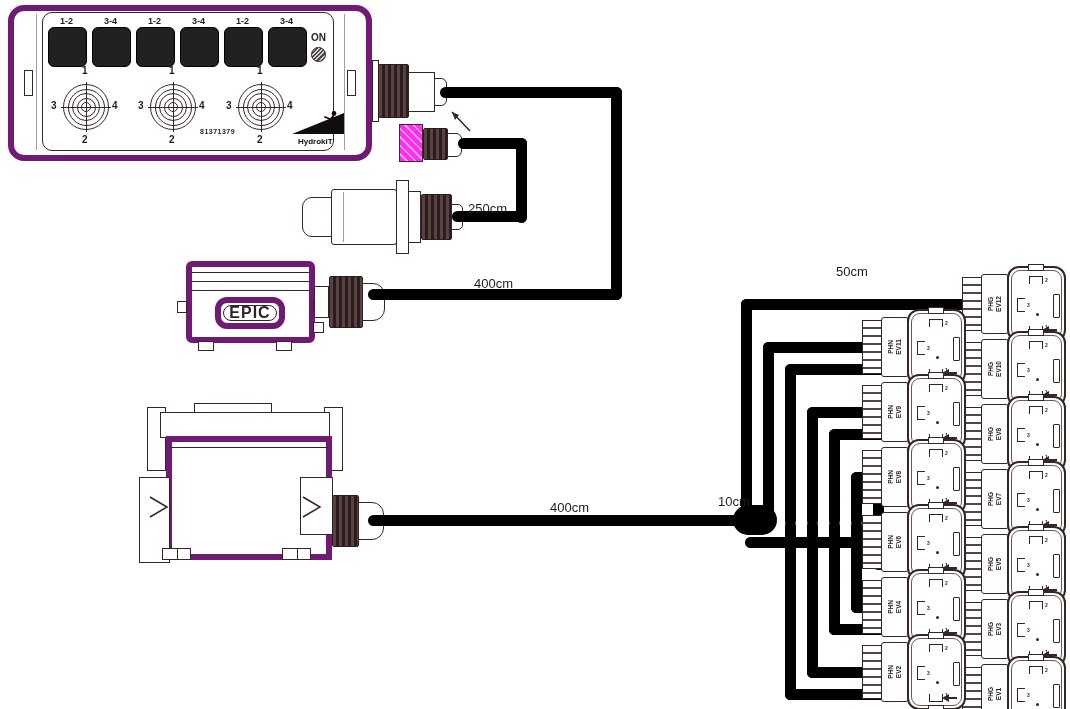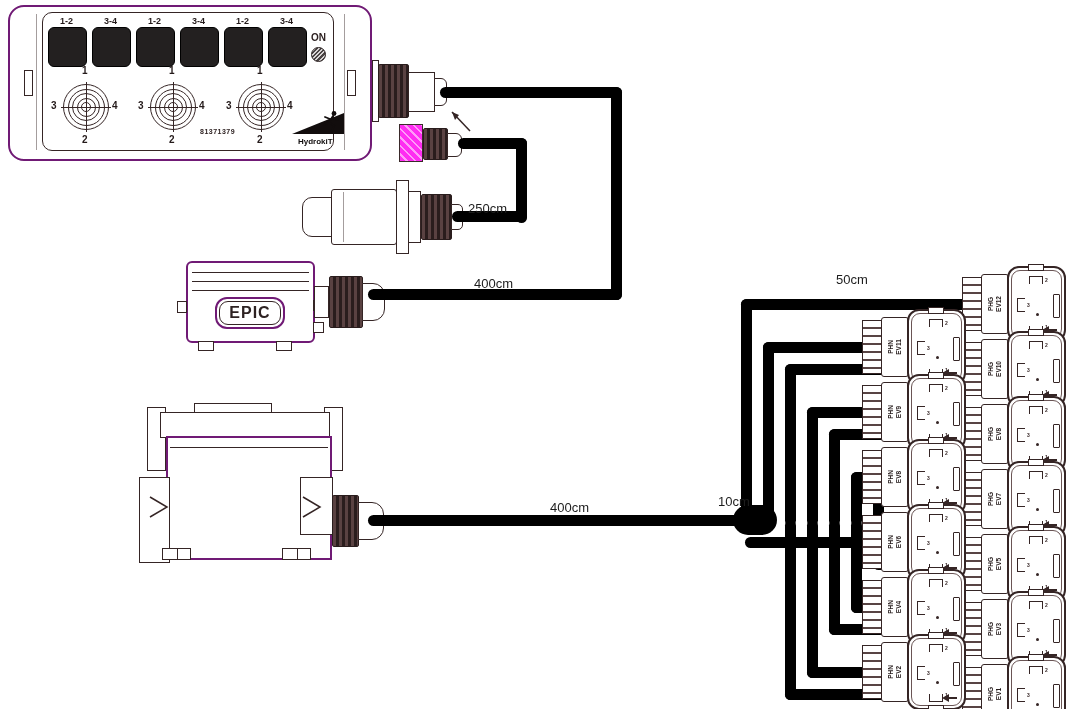--- a/index.html
+++ b/index.html
@@ -1,19 +1,19 @@
 <!DOCTYPE html>
 <html><head>
 <meta charset="utf-8">
 <style>
   html,body{margin:0;padding:0;background:#fff;}
   #stage{position:relative;width:1070px;height:709px;background:#fff;overflow:hidden;
          font-family:"Liberation Sans", sans-serif;color:#2e2222;}
   .abs{position:absolute;}
-  .line{border:2px solid #701a75;background:#fff;box-sizing:border-box;}
+  .line{border:6px solid #701a75;background:#fff;box-sizing:border-box;}
   .thin{border:1.5px solid #352525;background:#fff;box-sizing:border-box;}
   
   .seg{position:absolute;background:#000;border-radius:5.5px;z-index:2;}
   .blob{position:absolute;background:#000;border-radius:15px;z-index:2;}
   .lbl{position:absolute;font-size:13px;color:#1d1d1d;z-index:6;white-space:nowrap;}
   
   #box-shell{left:8px;top:5px;width:364px;height:156px;border-radius:16px;}
   #box-panel{left:42px;top:12px;width:292px;height:139px;border-radius:10px;}
   .seam{position:absolute;width:0;border-left:1px solid rgba(53,37,37,.45);}
   .clip{position:absolute;width:9px;height:26px;}
@@ -234,21 +234,21 @@
       <div class="seg" style="left: 806.5px; top: 666.5px; width: 65.5px; height: 11px;"></div>
       <div class="seg" style="left: 784.5px; top: 520px; width: 11px; height: 179.5px;"></div>
       <div class="seg" style="left: 784.5px; top: 688.5px; width: 187.5px; height: 11px;"></div>
     </div>
   <div class="blob" style="left:733px;top:505px;width:44px;height:30px;"></div>
 
   <div class="lbl" style="left:468px;top:201px;">250cm</div>
   <div class="lbl" style="left:474px;top:276px;">400cm</div>
   <div class="lbl" style="left:550px;top:500px;">400cm</div>
   <div class="lbl" style="left:718px;top:494px;">10cm</div>
-  <div class="lbl" style="left:836px;top:272px;">50cm</div>
+  <div class="lbl" style="left:836px;top:264px;">50cm</div>
 
   <div id="valves">
       <div class="vassy vR" style="left: 962px; top: 266px;">
         <div class="v-ribs"></div>
         <div class="v-body">
           <div class="vlabel">
             <span>PHG</span>
             <span>EV12</span>
           </div>
         </div>

